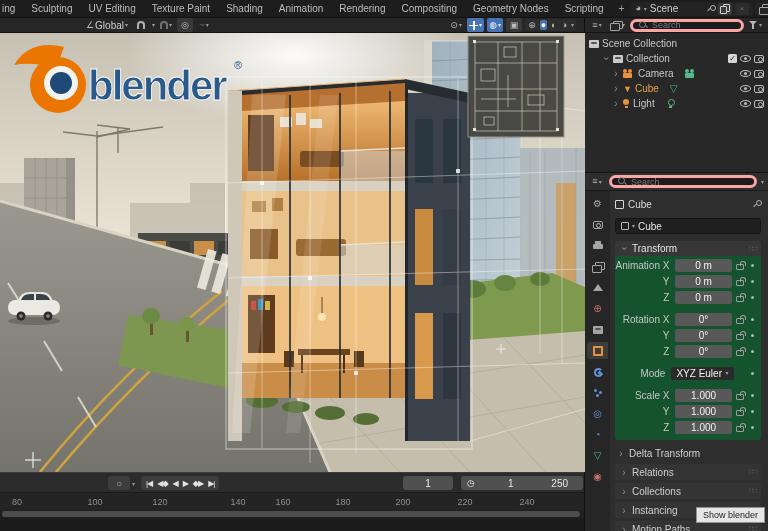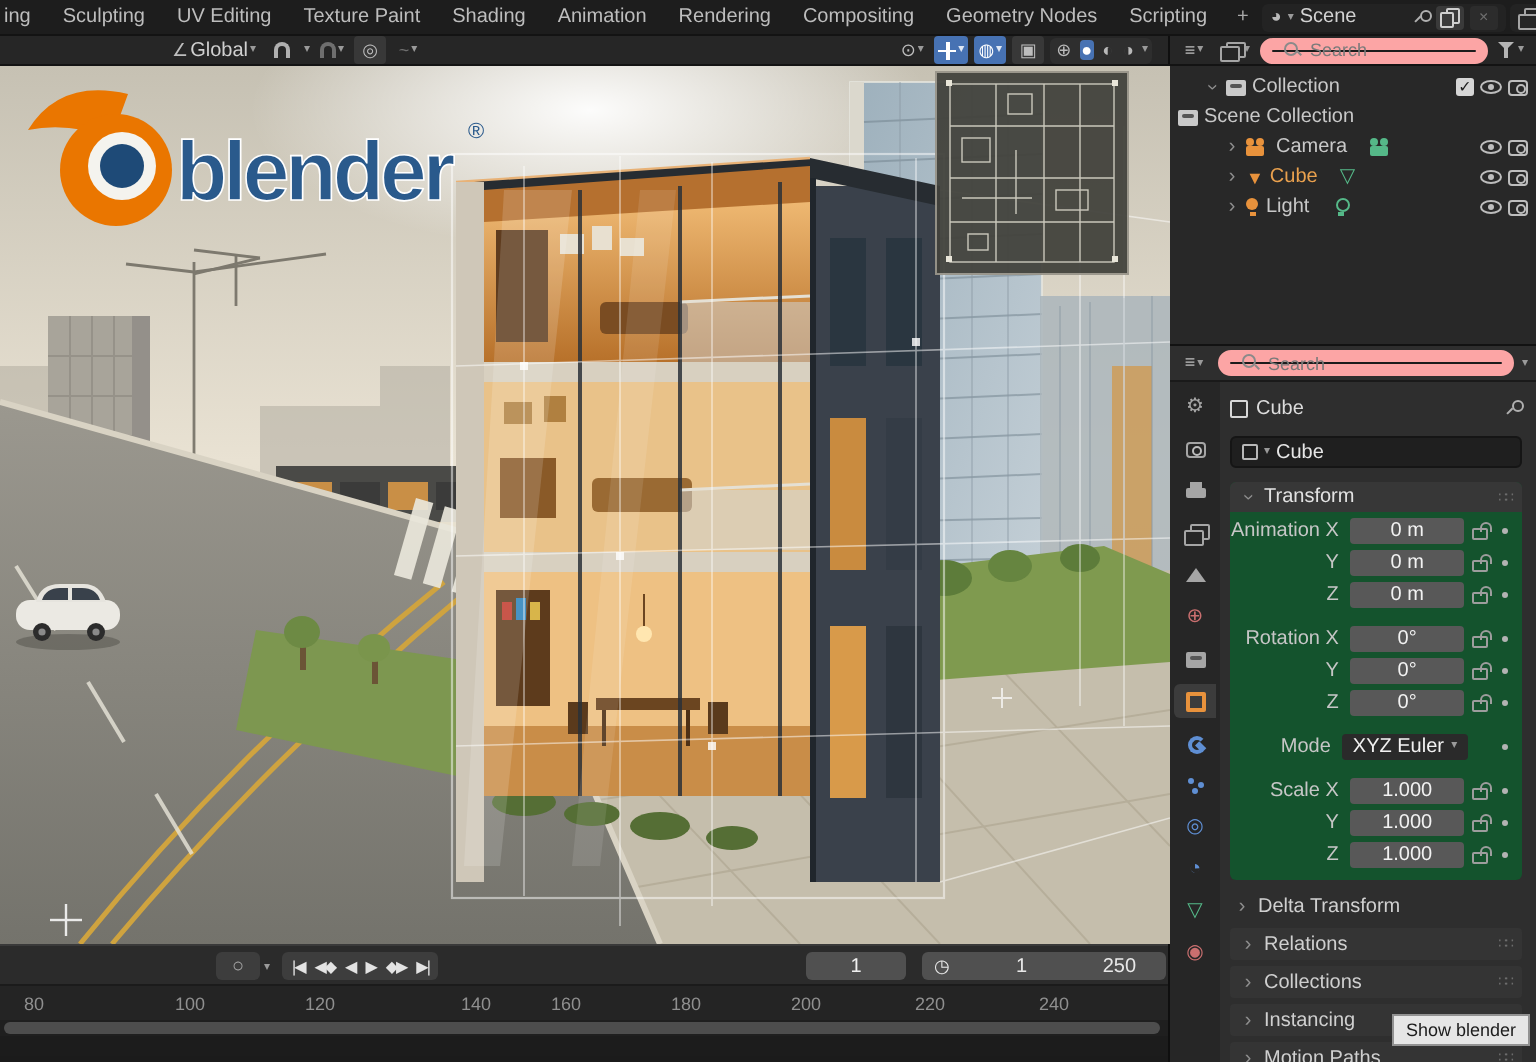--- a/index.html
+++ b/index.html
@@ -28,21 +28,21 @@
   .hbtn.blue { background:#4772b3; color:#fff; }
   .hbtn.grey { background:#383838; }
   .hbtn.dim { color:#6f6f6f; }
   .caret { font-size:6px; color:#9a9a9a; line-height:1; }
   .glyph { font-size:9px; line-height:1; }
   .shadegroup { display:flex; align-items:center; background:#2e2e2e; border-radius:3px; padding:1px 2px; gap:3px; }
   .shadegroup .g { font-size:9px; color:#b9b9b9; padding:0 1px; border-radius:2px; }
   .shadegroup .g.active { background:#4772b3; color:#ffffff; }
 
   .ol-header { width:183px; background:#262626; display:flex; align-items:center; gap:3px; padding:0 4px; }
-  .searchbox { flex:1; height:13px; background:#1c1c1c; border:6px solid #fca5a5; border-radius:7px;
+  .searchbox { flex:1; height:13px; background:#1c1c1c; border:3px solid #fca5a5; border-radius:7px;
     display:flex; align-items:center; gap:4px; padding:0 6px; }
   .searchbox input { background:transparent; border:none; outline:none; color:#cfcfcf; width:100%;
     font-family:inherit; font-size:9px; }
   .searchbox input::placeholder { color:#7a7a7a; }
 
   
   .main { flex:1; display:flex; }
   .left-col { width:585px; display:flex; flex-direction:column; border-right:1px solid #0f0f0f; }
   .right-col { width:183px; display:flex; flex-direction:column; background:#282828; }
 
@@ -614,32 +614,32 @@
             <div class="tl-thumb"></div>
           </div>
         <div class="tl-footer"></div>
       </div>
     </div>
 
     <div class="right-col">
 
       <div class="outliner">
         <div class="ol-row">
+          <span class="ic ic-box"></span>
+          <span class="label">Scene Collection</span>
+        </div>
+        <div class="ol-row">
           <span class="indent1"></span>
           <span class="chev down">›</span>
           <span class="ic ic-box"></span>
           <span class="label">Collection</span>
           <span class="ol-spacer"></span>
           <span class="ic ic-check">✓</span>
           <span class="ic ic-eye"></span>
           <span class="ic ic-camr"></span>
-        </div>
-        <div class="ol-row">
-          <span class="ic ic-box"></span>
-          <span class="label">Scene Collection</span>
         </div>
         <div class="ol-row">
           <span class="indent2"></span>
           <span class="chev">›</span>
           <span class="ic ic-movie" style="color:#e8923c;"></span>
           <span class="label">Camera</span>
           <span class="ic ic-movie" style="color:#55b888; margin-left:8px;"></span>
           <span class="ol-spacer"></span>
           <span class="ic ic-eye"></span>
           <span class="ic ic-camr"></span>

